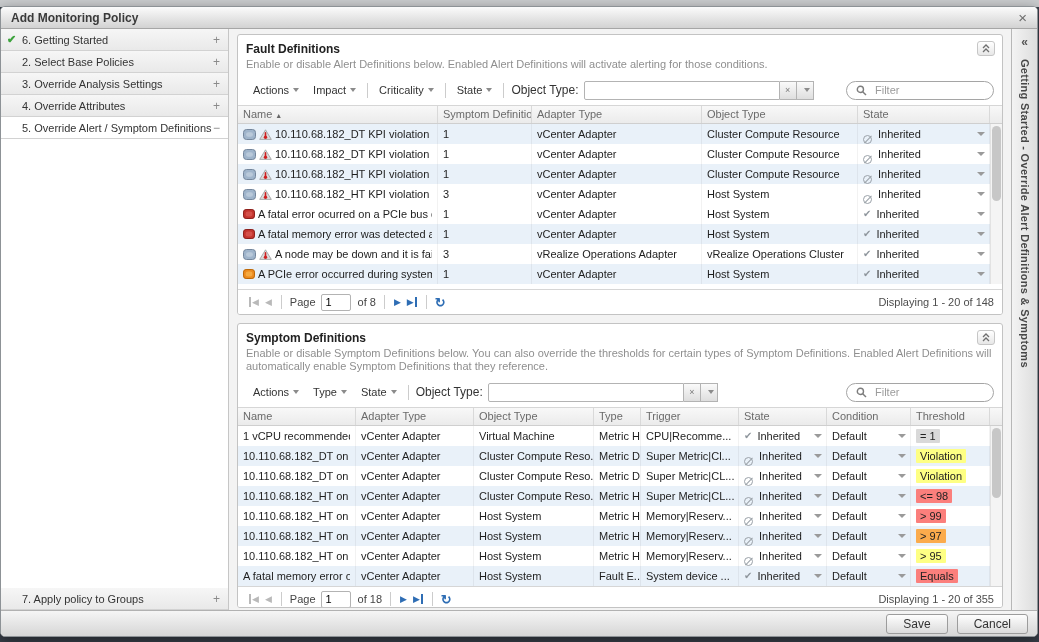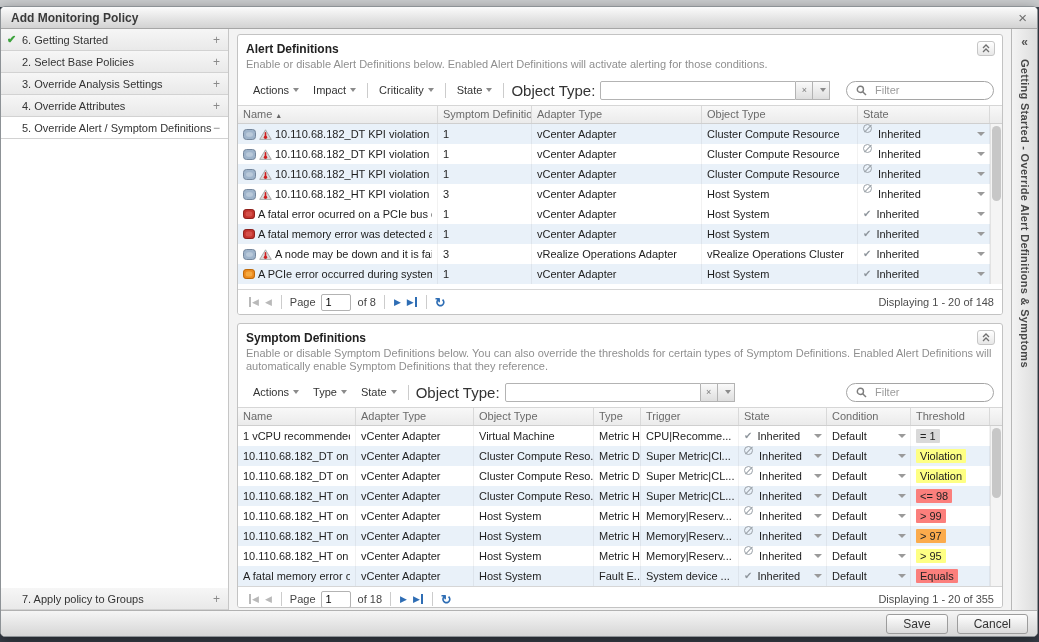--- a/index.html
+++ b/index.html
@@ -44,21 +44,21 @@
                   justify-content:center; cursor:pointer; }
   .panel-desc { padding:0 8px; font-size:11px; color:#8f8f8f; line-height:13px; margin-bottom:4px; flex:none; }
 
   .toolbar { display:flex; align-items:center; padding:4px 8px; height:30px; flex:none; }
   .menus { display:flex; align-items:center;text-align:center; }
   .tb-menu { display:inline-flex; align-items:center; font-size:11px; color:#333;
              padding:3px 7px; border-radius:3px; cursor:pointer; }
   .caret { width:0; height:0; border-left:3px solid transparent; border-right:3px solid transparent;
            border-top:4px solid #8b8b8b; margin-left:4px; }
   .tb-sep { width:1px; height:15px; background:#ccc; margin:0 4px; }
-  .ot-label { font-size:15px; color:#333; margin:0 5px 0 3px; white-space:nowrap; }
+  .ot-label { font-size:12px; color:#333; margin:0 5px 0 3px; white-space:nowrap; }
   .combo { display:inline-flex; height:19px; }
   .combo-input { width:196px; height:19px; border:1px solid #b3b3b3; font-size:11px; padding:0 4px;
                  border-radius:2px 0 0 2px; outline:none; }
   .combo-btn { width:17px; height:19px; border:1px solid #b3b3b3; border-left:none;
                background:linear-gradient(#fafafa,#dedede); display:flex; align-items:center;
                justify-content:center; font-size:9px; color:#7b7b7b; cursor:pointer; }
   .filter { margin-left:auto; display:flex; align-items:center; width:148px; height:19px;
             border:1px solid #a5a5a5; border-radius:10px; background:#fff; padding:0 9px; }
   .filter input { border:none; outline:none; flex:1; min-width:0; font-size:11px; color:#444;
                   background:transparent; }
@@ -76,21 +76,21 @@
   .sort { font-size:7px; color:#666; margin-left:3px; }
   .grid-rows { position:relative; }
   .grid-row { display:flex; height:20px; font-size:11px; color:#1e1e1e; background:#fff; cursor:pointer; }
   .grid-row.shade { background:#e9f1f9; }
   .cell { flex:none; padding:0 5px; line-height:20px; overflow:hidden; white-space:nowrap;
           border-right:1px solid rgba(0,0,0,0.05); }
   .cell.cflex { flex:1; }
   .name-cell { display:flex; align-items:center; }
   .name-cell .ric { flex:none; display:flex; margin-right:3px; }
   .name-cell .ntx { overflow:hidden; white-space:nowrap; }
-  .state-cell, .cond-cell { display:flex; align-items:flex-start; position:relative; padding-right:16px; }
+  .state-cell, .cond-cell { display:flex; align-items:flex-end; position:relative; padding-right:16px; }
   .sicon-check { color:#8f969d; font-size:10px; margin-right:5px; flex:none; }
   .sicon-disabled { width:9px; height:9px; border:1px solid #9aa1a8; border-radius:50%;
                     position:relative; margin-right:6px; flex:none; }
   .sicon-disabled::after { content:""; position:absolute; left:-1px; top:3px; width:10px; height:1px;
                            background:#9aa1a8; transform:rotate(-45deg); }
   .drop-caret { position:absolute; right:4px; top:8px; width:0; height:0;
                 border-left:4px solid transparent; border-right:4px solid transparent;
                 border-top:4px solid #9a9a9a; }
   .chip { display:inline-block; line-height:14px; padding:0 4px; margin-top:3px; border-radius:1px;
           font-size:11px; color:#222; }
@@ -178,21 +178,21 @@
               <span class="lbl">7. Apply policy to Groups</span>
               <span class="exp">+</span>
             </div>
           </div>
       </div>
 
       <div class="main">
 
         <section class="panel" id="alert-panel">
           <div class="panel-head">
-            <span class="panel-title">Alert Definitions</span>
+            <span class="panel-title">Fault Definitions</span>
             <span class="collapse-btn">
               <svg width="10" height="11" viewBox="0 0 10 11">
                   <path d="M2 5 L5 2 L8 5" fill="none" stroke="#6f6f6f" stroke-width="1.3"></path>
                   <path d="M2 9 L5 6 L8 9" fill="none" stroke="#6f6f6f" stroke-width="1.3"></path>
                 </svg>
             </span>
           </div>
           <div class="panel-desc">Enable or disable Alert Definitions below. Enabled Alert Definitions will activate alerting for those conditions.</div>
           <div class="toolbar">
             <div class="menus" id="alert-menus">

